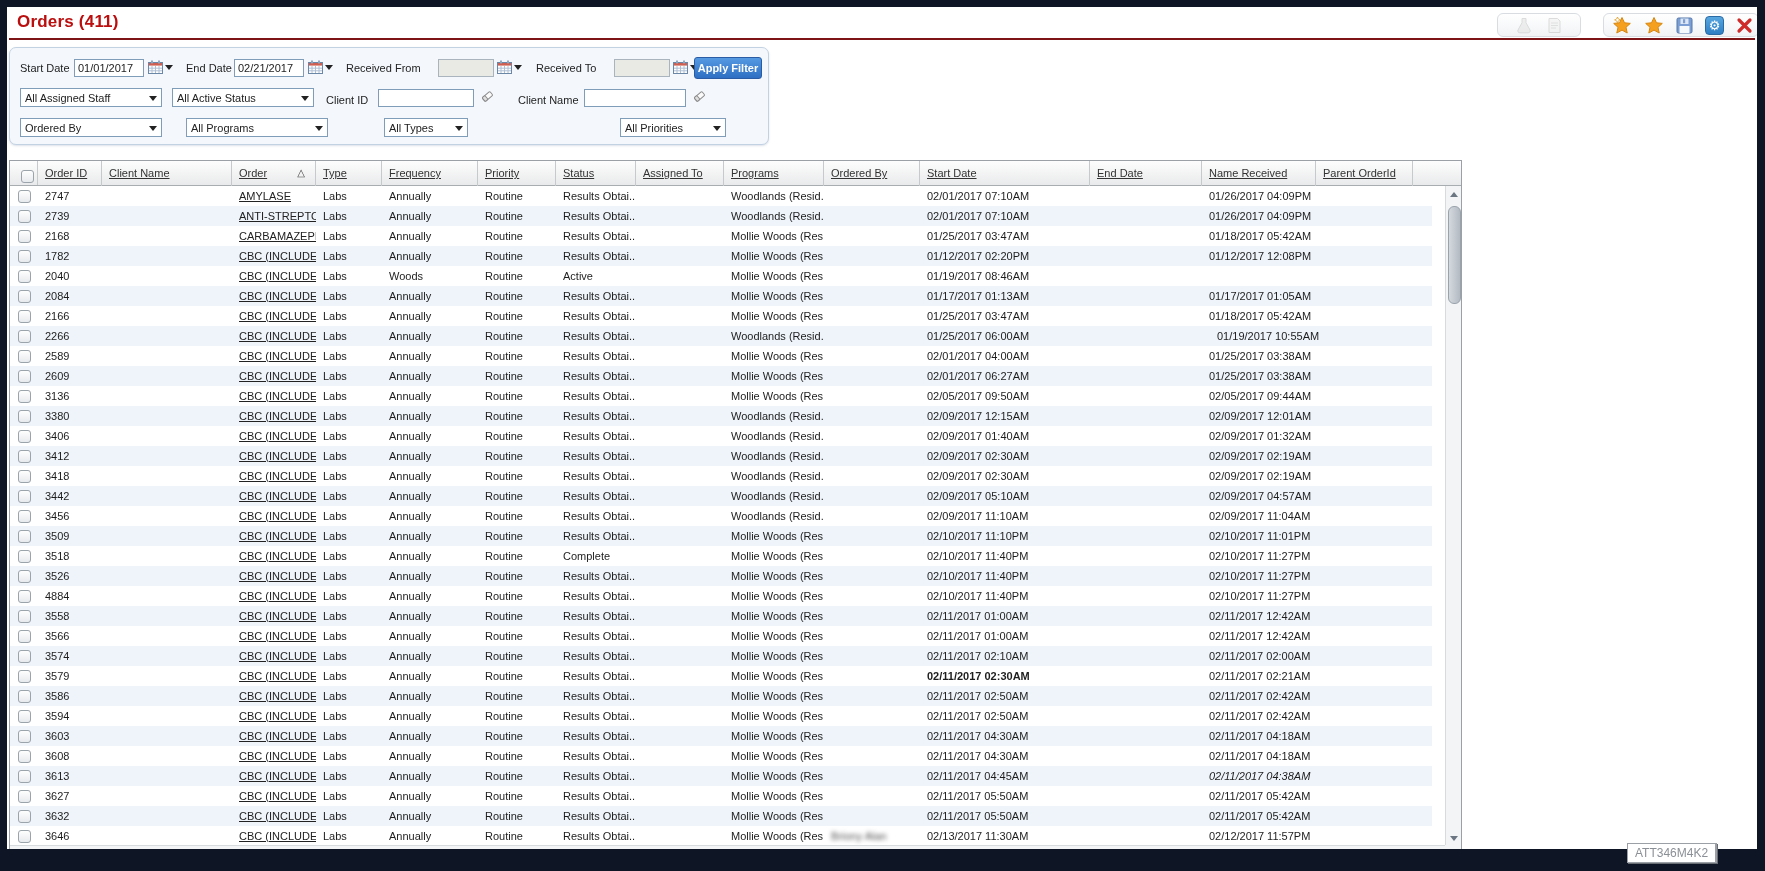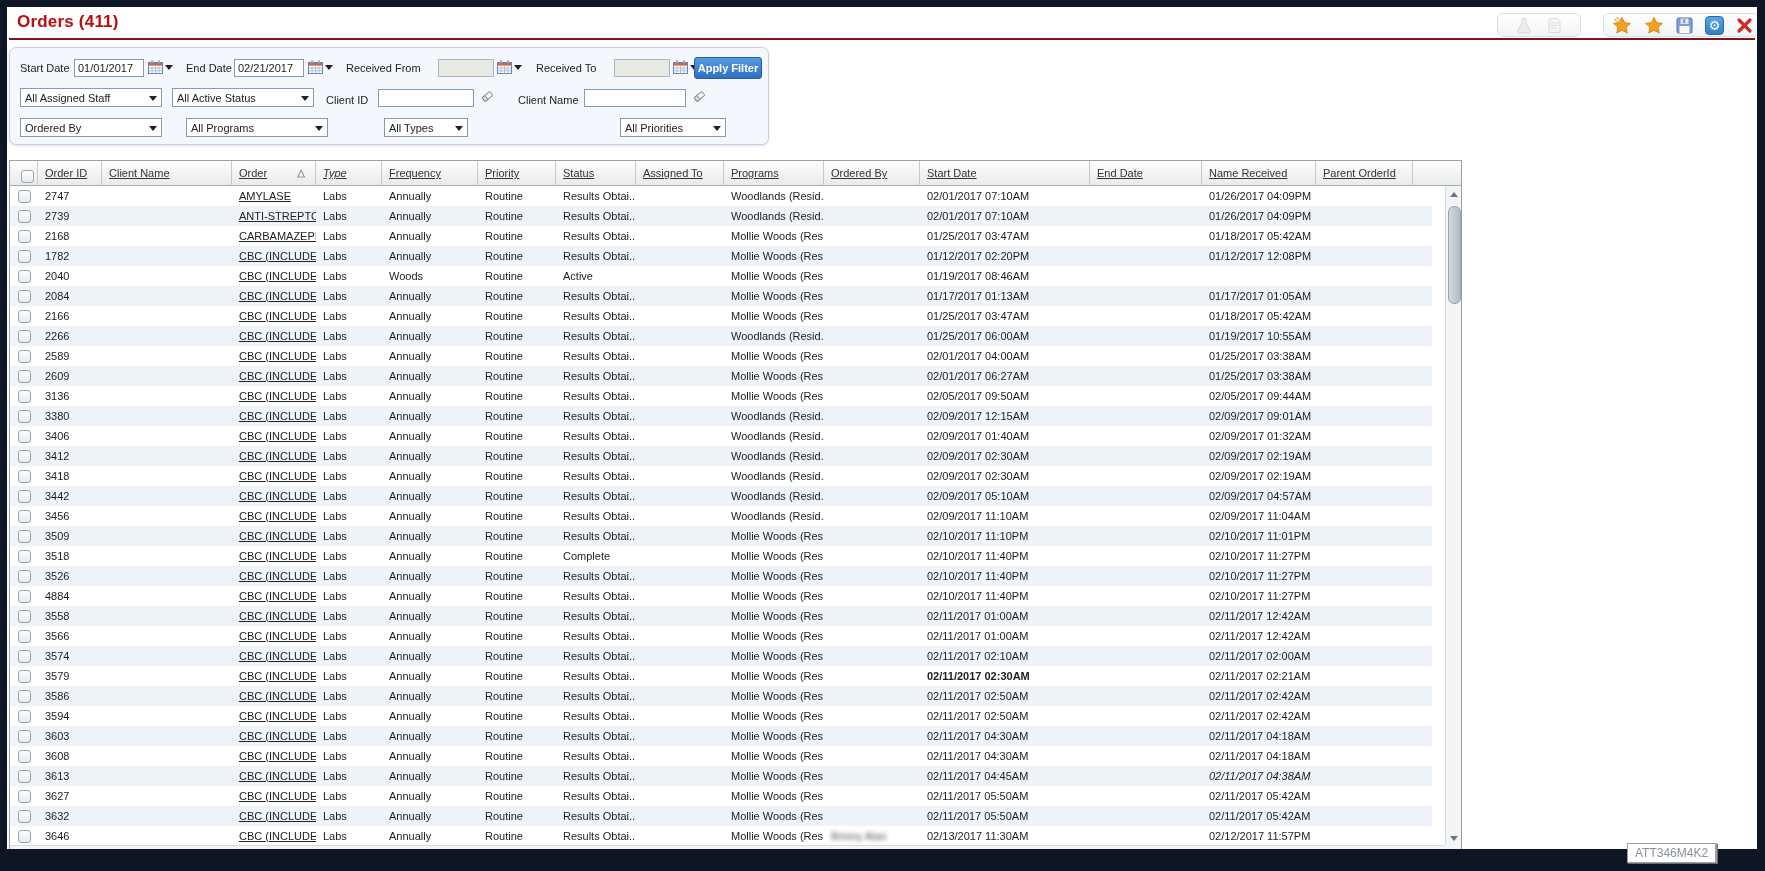--- a/index.html
+++ b/index.html
@@ -286,21 +286,21 @@
   </div>
 
   <div class="grid">
     <div class="grid-header" id="grid-header">
         <div class="hcell cbcell" style="width: 28px;">
           <span class="checkbox"></span>
         </div>
         <div class="hcell" style="width: 64px;"><span class="htext">Order ID</span></div>
         <div class="hcell" style="width: 130px;"><span class="htext">Client Name</span></div>
         <div class="hcell" style="width: 84px;"><span class="htext">Order</span><span class="sort">△</span></div>
-        <div class="hcell" style="width: 66px; font-style: italic;"><span class="htext">Type</span></div>
+        <div class="hcell" style="width: 66px;"><span class="htext">Type</span></div>
         <div class="hcell" style="width: 96px;"><span class="htext">Frequency</span></div>
         <div class="hcell" style="width: 78px;"><span class="htext">Priority</span></div>
         <div class="hcell" style="width: 80px;"><span class="htext">Status</span></div>
         <div class="hcell" style="width: 88px;"><span class="htext">Assigned To</span></div>
         <div class="hcell" style="width: 100px;"><span class="htext">Programs</span></div>
         <div class="hcell" style="width: 96px;"><span class="htext">Ordered By</span></div>
         <div class="hcell" style="width: 170px;"><span class="htext">Start Date</span></div>
         <div class="hcell" style="width: 112px;"><span class="htext">End Date</span></div>
         <div class="hcell" style="width: 114px;"><span class="htext">Name Received</span></div>
         <div class="hcell" style="width: 97px;"><span class="htext">Parent OrderId</span></div>
@@ -449,21 +449,21 @@
           <div class="gcell link" style="width: 84px;">CBC (INCLUDES...</div>
           <div class="gcell" style="width: 66px;">Labs</div>
           <div class="gcell" style="width: 96px;">Annually</div>
           <div class="gcell" style="width: 78px;">Routine</div>
           <div class="gcell" style="width: 80px;">Results Obtai...</div>
           <div class="gcell" style="width: 88px;"></div>
           <div class="gcell" style="width: 100px;">Woodlands (Resid...</div>
           <div class="gcell" style="width: 96px;"></div>
           <div class="gcell" style="width: 170px;">01/25/2017 06:00AM</div>
           <div class="gcell" style="width: 112px;"></div>
-          <div class="gcell" style="width: 114px;">01/19/2017 10:55AM</div>
+          <div class="gcell" style="width: 114px; margin-left: 8px;">01/19/2017 10:55AM</div>
           <div class="gcell" style="width: 97px;"></div>
         </div>
         <div class="grow">
           <div class="gcell cbcell" style="width: 28px; padding: 0px;">
             <span class="checkbox"></span>
           </div>
           <div class="gcell" style="width: 64px;">2589</div>
           <div class="gcell" style="width: 130px;"></div>
           <div class="gcell link" style="width: 84px;">CBC (INCLUDES...</div>
           <div class="gcell" style="width: 66px;">Labs</div>
@@ -525,21 +525,21 @@
           <div class="gcell link" style="width: 84px;">CBC (INCLUDES...</div>
           <div class="gcell" style="width: 66px;">Labs</div>
           <div class="gcell" style="width: 96px;">Annually</div>
           <div class="gcell" style="width: 78px;">Routine</div>
           <div class="gcell" style="width: 80px;">Results Obtai...</div>
           <div class="gcell" style="width: 88px;"></div>
           <div class="gcell" style="width: 100px;">Woodlands (Resid...</div>
           <div class="gcell" style="width: 96px;"></div>
           <div class="gcell" style="width: 170px;">02/09/2017 12:15AM</div>
           <div class="gcell" style="width: 112px;"></div>
-          <div class="gcell" style="width: 114px;">02/09/2017 09:01AM</div>
+          <div class="gcell" style="width: 114px;">02/09/2017 12:01AM</div>
           <div class="gcell" style="width: 97px;"></div>
         </div>
         <div class="grow">
           <div class="gcell cbcell" style="width: 28px; padding: 0px;">
             <span class="checkbox"></span>
           </div>
           <div class="gcell" style="width: 64px;">3406</div>
           <div class="gcell" style="width: 130px;"></div>
           <div class="gcell link" style="width: 84px;">CBC (INCLUDES...</div>
           <div class="gcell" style="width: 66px;">Labs</div>

